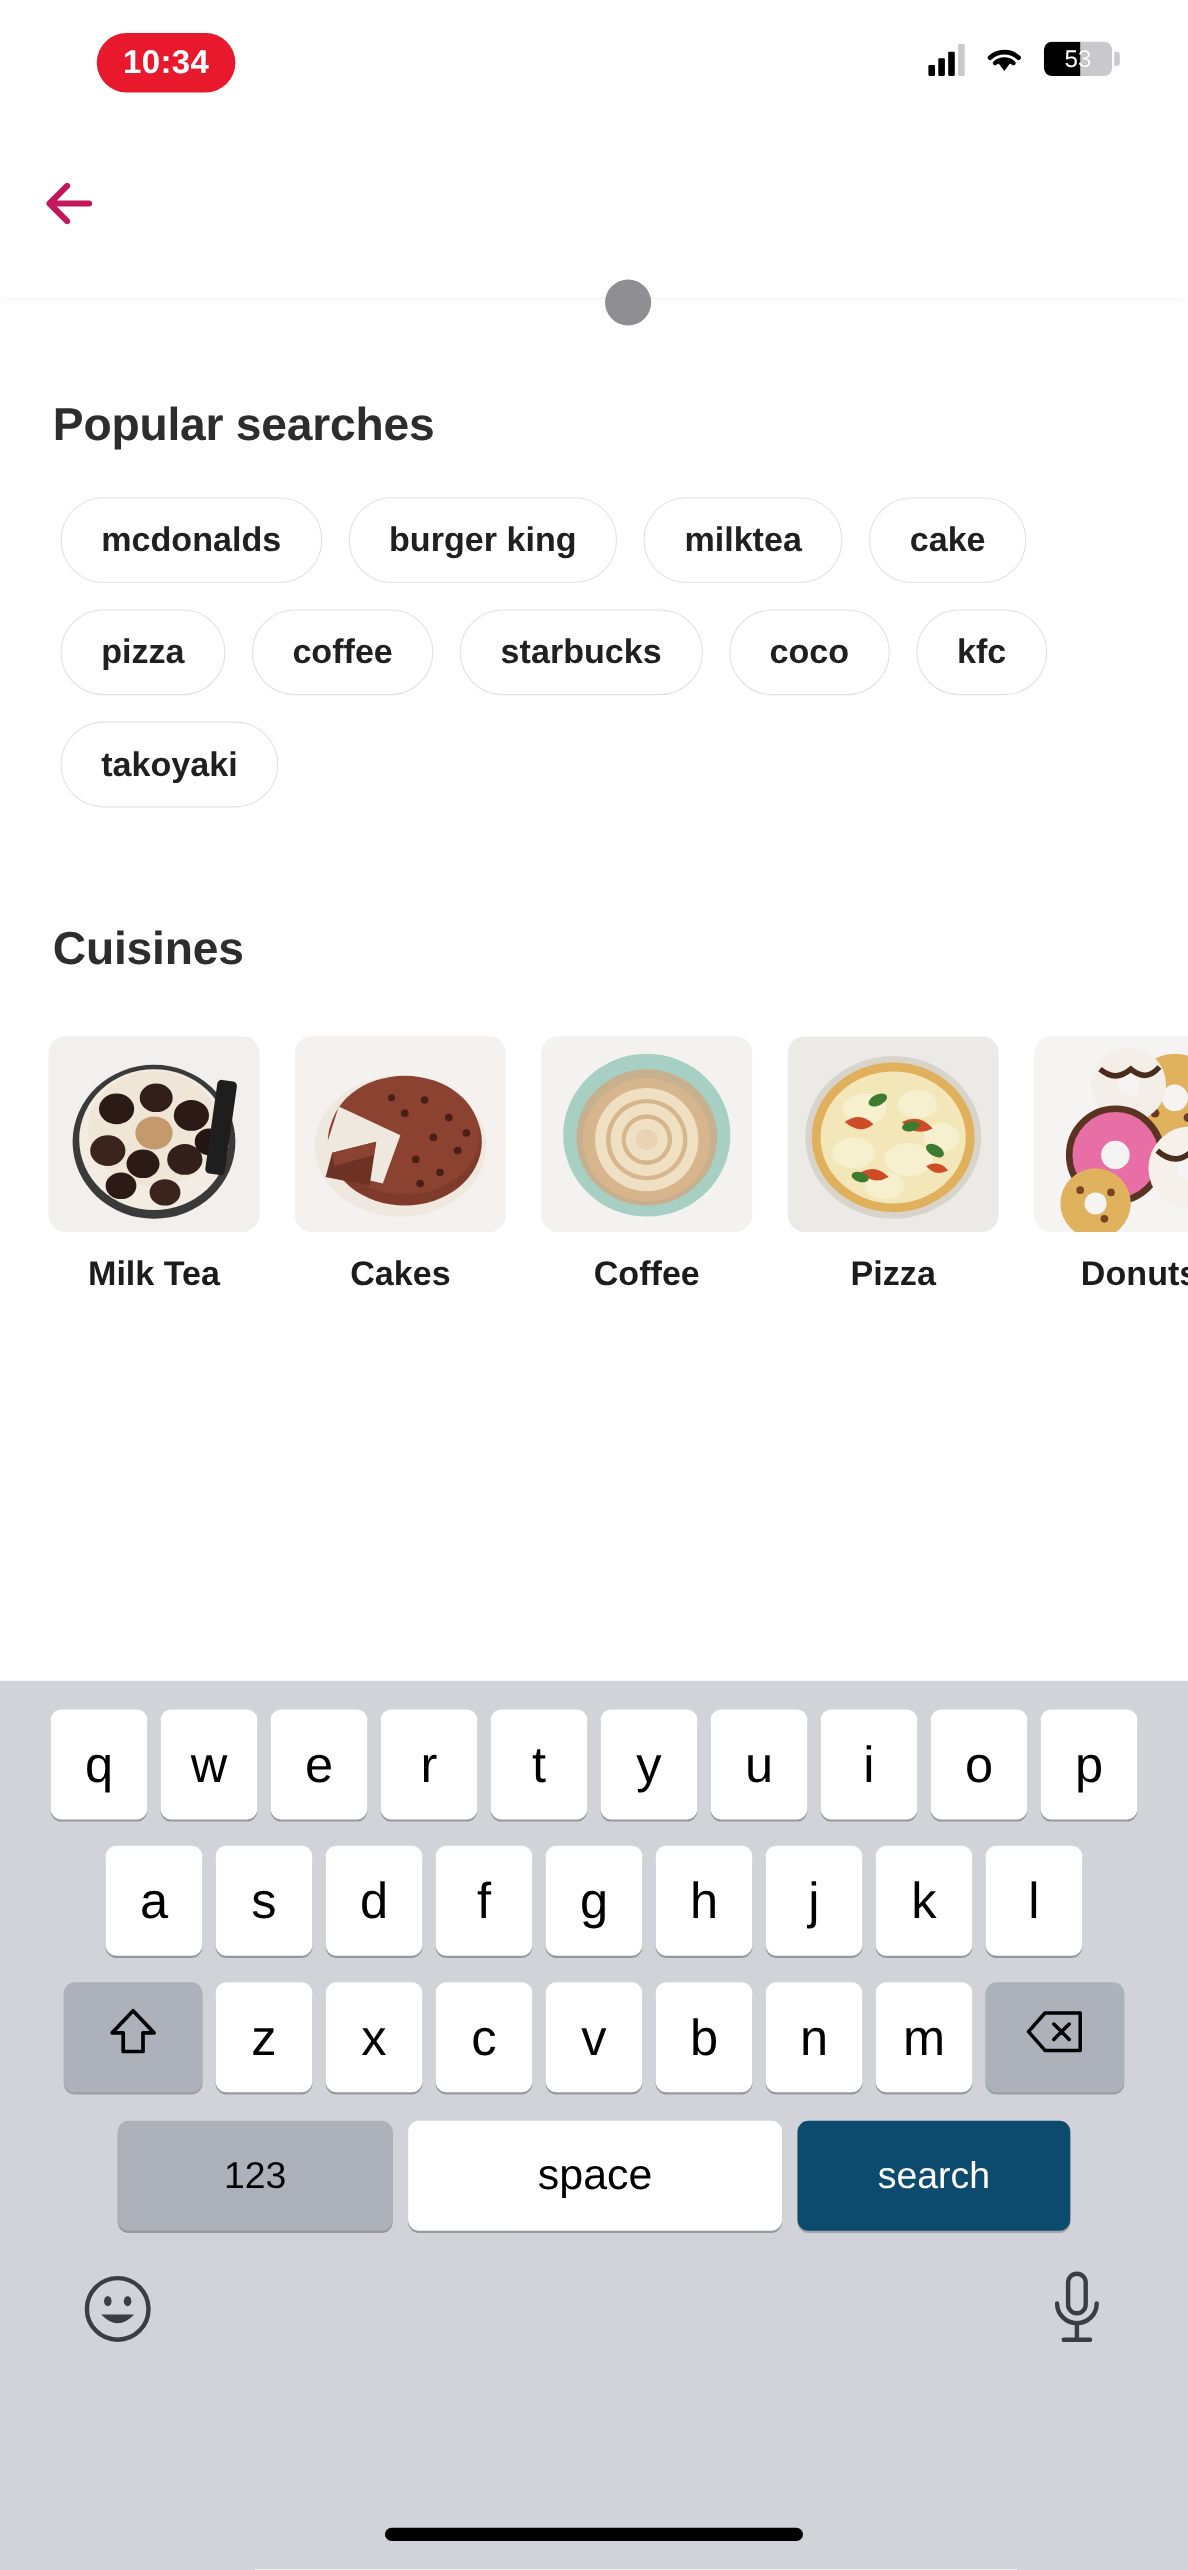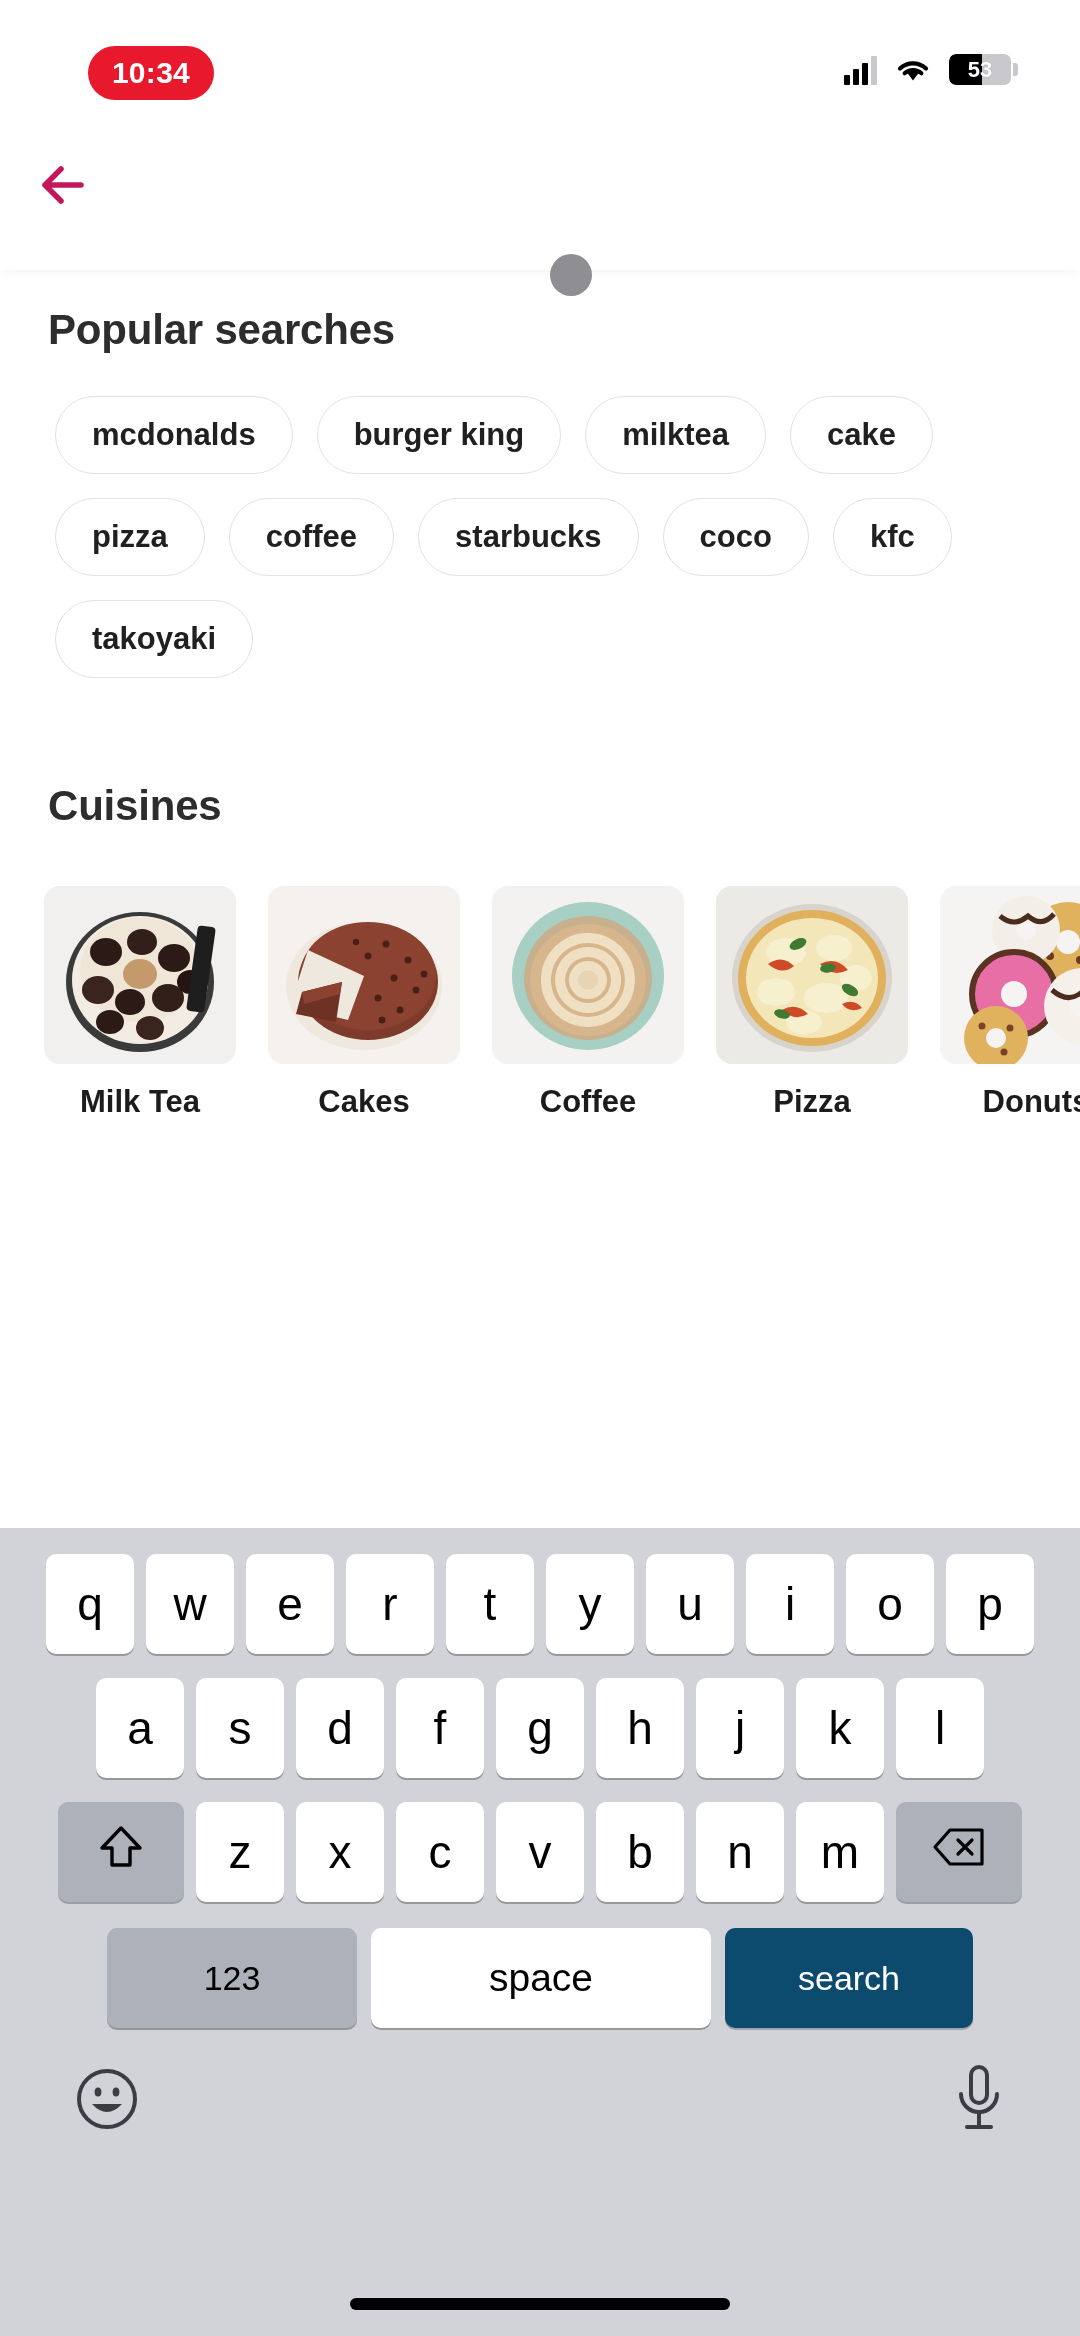--- a/index.html
+++ b/index.html
@@ -7,21 +7,21 @@
   body {
     font-family:"Liberation Sans", sans-serif;
     background:#ffffff;
     overflow:hidden;
     position:relative;
   }
 
   
   .status-bar{
     position:absolute; top:0; left:0; width:1080px; height:104px;
-    background:#ffffff; z-index:30;margin-top:16px;
+    background:#ffffff; z-index:30;
   }
   .time-pill{
     position:absolute; left:88px; top:30px;
     width:126px; height:54px; border-radius:27px;
     background:#e8192c;
     display:flex; align-items:center; justify-content:center;
     color:#ffffff; font-size:30px; font-weight:700; letter-spacing:.3px;
   }
   .status-right{
     position:absolute; right:62px; top:38px;
@@ -38,21 +38,21 @@
     position:relative; width:62px; height:31px;
     border-radius:7px; background:#c9c9cd; overflow:hidden;
     display:flex; align-items:center;
   }
   .batt-fill{
     position:absolute; left:0; top:0; bottom:0; width:53%;
     background:#000; border-radius:7px 0 0 7px;
   }
   .batt-num{
     position:relative; z-index:2; width:100%; text-align:center;
-    font-size:22px; font-weight:700; color:#fff; line-height:31px;
+    font-size:22px; font-weight:400; color:#fff; line-height:31px;
     text-shadow:0 0 1px rgba(0,0,0,.25);
   }
   .batt-cap{
     width:5px; height:13px; background:#c9c9cd;
     border-radius:0 3px 3px 0; margin-left:2px;
   }
 
   
   .search-header{
     position:absolute; top:104px; left:0; width:1080px; height:166px;
@@ -89,21 +89,21 @@
 
   
   .content{
     position:absolute; top:270px; left:0; width:1080px; height:1258px;
     background:#ffffff; overflow:hidden;
   }
   .sec-title{
     font-size:42px; font-weight:700; color:#2d2d2d;
     padding:0 48px; letter-spacing:-.2px;
   }
-  .pop-title{ margin-top:36px; }
+  .pop-title{ margin-top:92px; }
   .chips{
     display:flex; flex-wrap:wrap; gap:24px;
     padding:42px 44px 0 44px;
     margin-left:11px;
   }
   .chip{
     height:78px; padding:0 36px;
     border:1.6px solid #e2e2e5; border-radius:39px;
     background:#ffffff;
     display:flex; align-items:center; justify-content:center;

